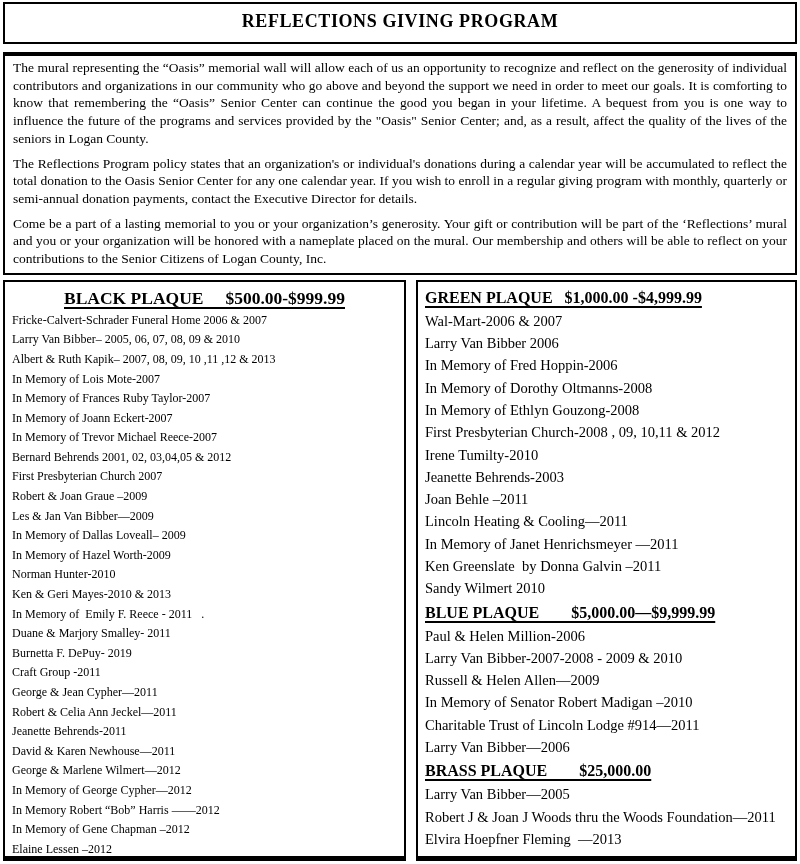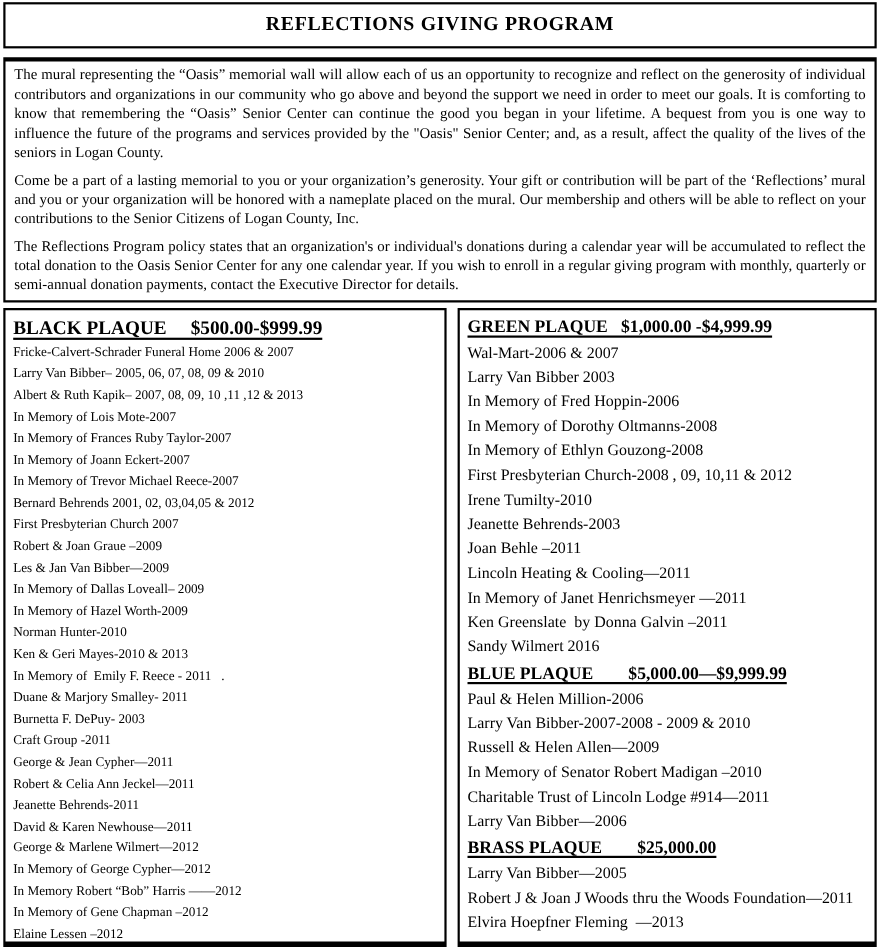--- a/index.html
+++ b/index.html
@@ -55,42 +55,43 @@
   .right-col { flex:1; }
   .col-heading {
     font-weight:bold;
     white-space:pre;
     text-decoration:underline;
     text-decoration-thickness:2px;
     text-underline-offset:3px;
   }
   .left-col .col-heading {
     font-size:17.5px; line-height:26px;
+    text-align:center;
   }
   .right-col .col-heading {
     font-size:16px; line-height:25px;
     text-align:left;
   }
   .item { white-space:pre-wrap; }
   .left-col  .item { font-size:12px;   line-height:19.6px; }
   .right-col .item { font-size:14.5px; line-height:22.3px; }
 </style>
 </head>
 <body>
 
 <div class="page">
 
   <header class="title-box">
     <h1>REFLECTIONS GIVING PROGRAM</h1>
   </header>
 
   <section class="intro-box">
     <p>The mural representing the “Oasis” memorial wall will allow each of us an opportunity to recognize and reflect on the generosity of individual contributors and organizations in our community who go above and beyond the support we need in order to meet our goals.  It is comforting to know that  remembering the “Oasis” Senior Center can continue the good you began  in your   lifetime.  A   bequest from you is one way to influence the future of the programs and services provided by the "Oasis" Senior  Center; and, as a result, affect the quality of the lives of the seniors in Logan County.</p>
+    <p>The Reflections Program policy states that an organization's or individual's donations during a calendar year will be accumulated to reflect the total donation to the Oasis Senior Center for any one calendar year. If you wish to enroll in a regular giving program with monthly, quarterly or semi-annual donation payments, contact the Executive Director for details.</p>
     <p>Come be a part of a lasting memorial to you or your organization’s generosity.  Your gift or contribution will be part of the ‘Reflections’ mural and you or your organization will be honored with a nameplate placed on the mural.  Our membership and   others will be able to reflect on your contributions to the Senior Citizens of Logan County, Inc.</p>
-    <p>The Reflections Program policy states that an organization's or individual's donations during a calendar year will be accumulated to reflect the total donation to the Oasis Senior Center for any one calendar year. If you wish to enroll in a regular giving program with monthly, quarterly or semi-annual donation payments, contact the Executive Director for details.</p>
   </section>
 
   <div class="columns">
 
     <section class="col left-col">
       <h2 class="col-heading">BLACK PLAQUE     $500.00-$999.99</h2>
       <div>
 
       <p class="item">Fricke-Calvert-Schrader Funeral Home 2006 &amp; 2007</p>
           <p class="item">Larry Van Bibber– 2005, 06, 07, 08, 09 &amp; 2010</p>
@@ -102,51 +103,51 @@
           <p class="item">Bernard Behrends 2001, 02, 03,04,05 &amp; 2012</p>
           <p class="item">First Presbyterian Church 2007</p>
           <p class="item">Robert &amp; Joan Graue –2009</p>
           <p class="item">Les &amp; Jan Van Bibber—2009</p>
           <p class="item">In Memory of Dallas Loveall– 2009</p>
           <p class="item">In Memory of Hazel Worth-2009</p>
           <p class="item">Norman Hunter-2010</p>
           <p class="item">Ken &amp; Geri Mayes-2010 &amp; 2013</p>
           <p class="item">In Memory of  Emily F. Reece - 2011   .</p>
           <p class="item">Duane &amp; Marjory Smalley- 2011</p>
-          <p class="item">Burnetta F. DePuy- 2003</p>
+          <p class="item">Burnetta F. DePuy- 2019</p>
           <p class="item">Craft Group -2011</p>
           <p class="item">George &amp; Jean Cypher—2011</p>
           <p class="item">Robert &amp; Celia Ann Jeckel—2011</p>
           <p class="item">Jeanette Behrends-2011</p>
           <p class="item">David &amp; Karen Newhouse—2011</p>
           <p class="item">George &amp; Marlene Wilmert—2012</p>
           <p class="item">In Memory of George Cypher—2012</p>
           <p class="item">In Memory Robert “Bob” Harris ——2012</p>
           <p class="item">In Memory of Gene Chapman –2012</p>
           <p class="item">Elaine Lessen –2012</p>
         </div>
     </section>
 
     <section class="col right-col">
       <h2 class="col-heading">GREEN PLAQUE   $1,000.00 -$4,999.99</h2>
       <div>
 
       <p class="item">Wal-Mart-2006 &amp; 2007</p>
-          <p class="item">Larry Van Bibber 2003</p>
+          <p class="item">Larry Van Bibber 2006</p>
           <p class="item">In Memory of Fred Hoppin-2006</p>
           <p class="item">In Memory of Dorothy Oltmanns-2008</p>
           <p class="item">In Memory of Ethlyn Gouzong-2008</p>
           <p class="item">First Presbyterian Church-2008 , 09, 10,11 &amp; 2012</p>
           <p class="item">Irene Tumilty-2010</p>
           <p class="item">Jeanette Behrends-2003</p>
           <p class="item">Joan Behle –2011</p>
           <p class="item">Lincoln Heating &amp; Cooling—2011</p>
           <p class="item">In Memory of Janet Henrichsmeyer —2011</p>
           <p class="item">Ken Greenslate  by Donna Galvin –2011</p>
-          <p class="item">Sandy Wilmert 2016</p>
+          <p class="item">Sandy Wilmert 2010</p>
         </div>
 
       <h2 class="col-heading">BLUE PLAQUE        $5,000.00—$9,999.99</h2>
       <div>
 
       <p class="item">Paul &amp; Helen Million-2006</p>
           <p class="item">Larry Van Bibber-2007-2008 - 2009 &amp; 2010</p>
           <p class="item">Russell &amp; Helen Allen—2009</p>
           <p class="item">In Memory of Senator Robert Madigan –2010</p>
           <p class="item">Charitable Trust of Lincoln Lodge #914—2011</p>

